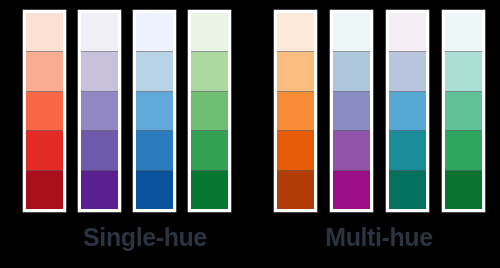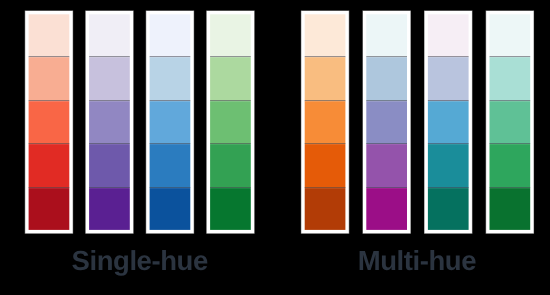--- a/index.html
+++ b/index.html
@@ -71,21 +71,21 @@
     top: 222px;
     text-align: center;
     color: #2b3440;
     font-size: 25px;
     font-weight: bold;
     letter-spacing: -0.4px;
     font-family: "Liberation Sans", sans-serif;
     line-height: 30px;
     white-space: nowrap;
   }
-  #group-single .group-label { padding-left: 2px; }
+  #group-single .group-label { padding-left: 20px; }
   #group-multi  .group-label { padding-left: 10px; }
 </style>
 </head>
 <body>
 
 <div id="stage" style="background: rgb(0, 0, 0);">
 
   <div class="group" id="group-single">
     <div class="ramps-row">
 

